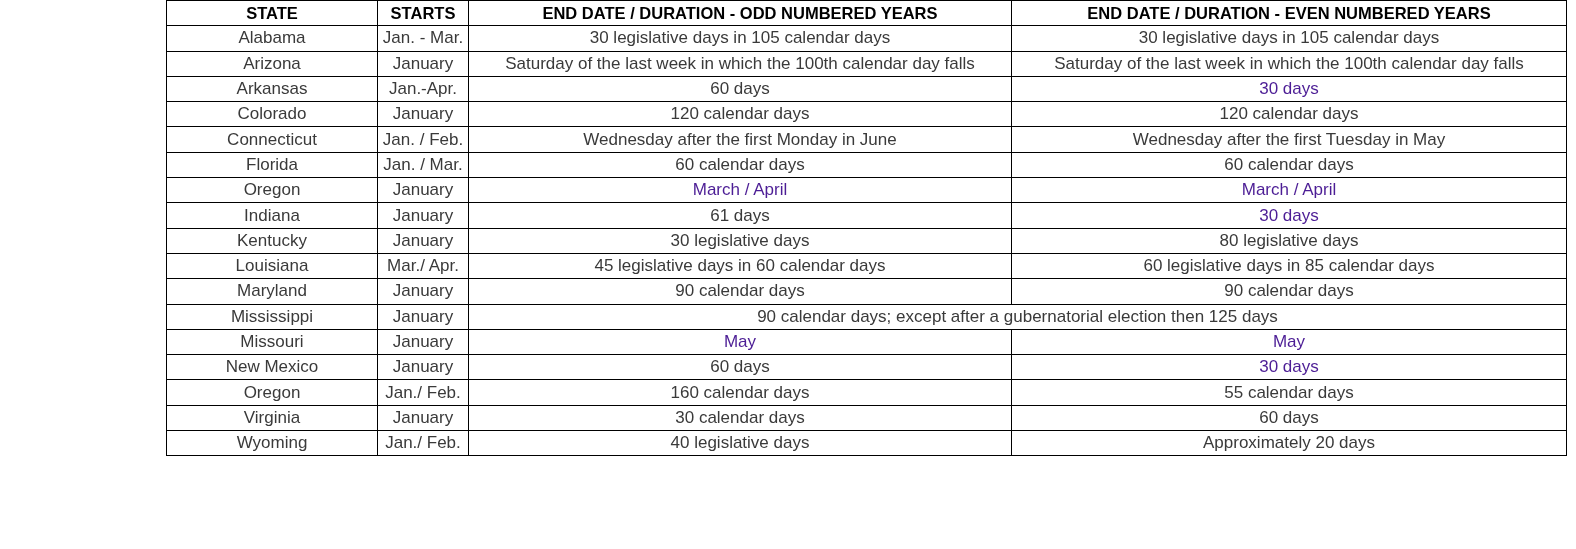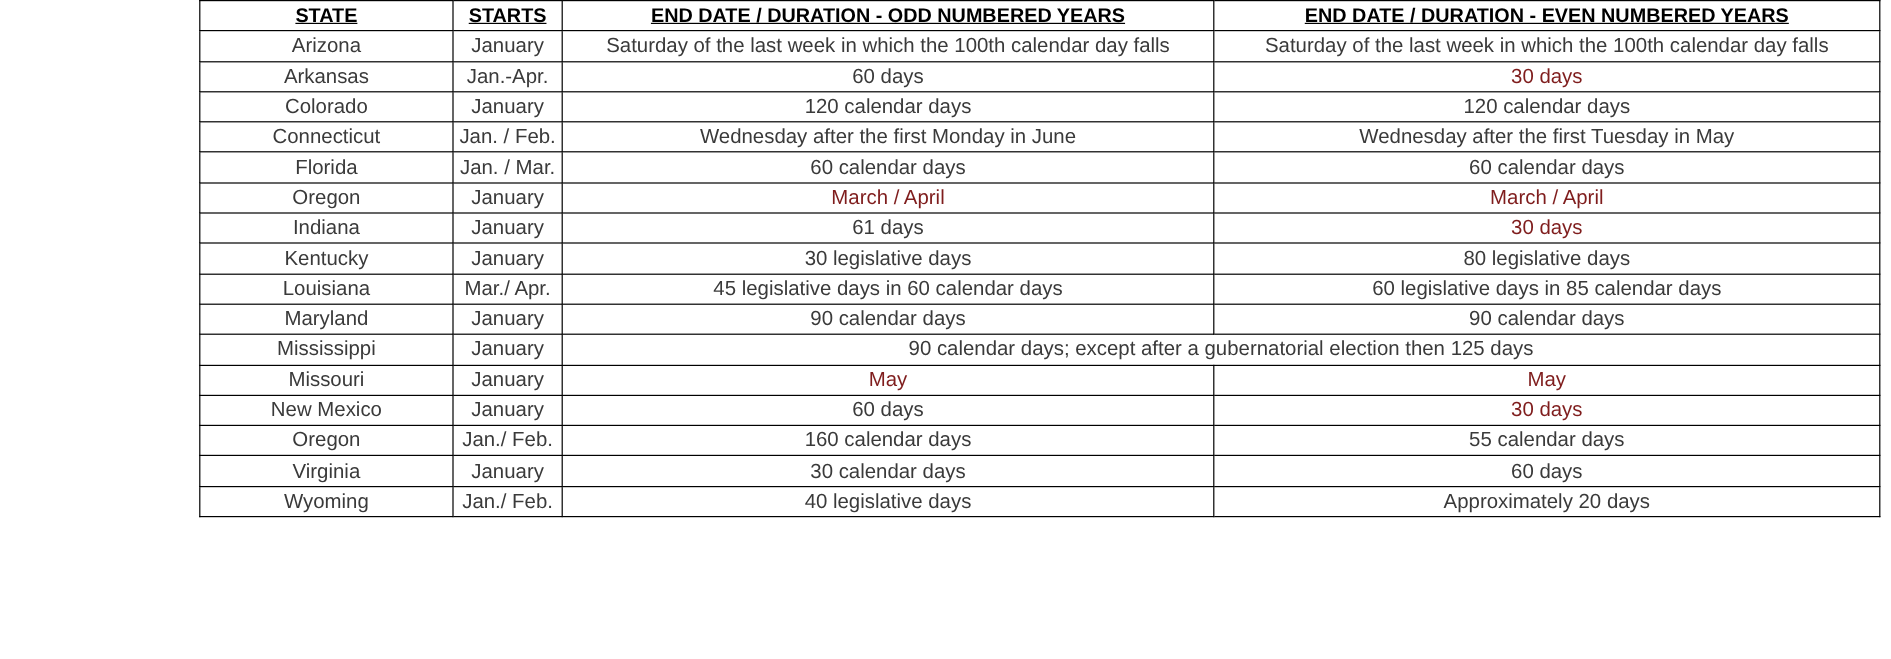--- a/index.html
+++ b/index.html
@@ -32,24 +32,23 @@
       white-space: nowrap;
       overflow: hidden;
       font-size: 17px;
       line-height: 20px;
       color: #3a3a3a;
     }
     table.sessions th {
       font-weight: bold;
       color: #000000;
       font-size: 16.5px;
-      text-decoration: underline;
     }
     table.sessions td.dark {
-      color: #7f1d1d;
+      color: #4c1d95;
     }
     col.c-state { width: 211px; }
     col.c-starts { width: 91px; }
     col.c-odd { width: 543px; }
     col.c-even { width: 555px; }
   </style>
 </head>
 <body>
 
 <table class="sessions">
@@ -61,20 +60,26 @@
   </colgroup>
   <thead>
     <tr>
       <th>STATE</th>
       <th>STARTS</th>
       <th>END DATE / DURATION - ODD NUMBERED YEARS</th>
       <th>END DATE / DURATION - EVEN NUMBERED YEARS</th>
     </tr>
   </thead>
   <tbody>
+    <tr>
+      <td>Alabama</td>
+      <td>Jan. - Mar.</td>
+      <td>30 legislative days in 105 calendar days</td>
+      <td>30 legislative days in 105 calendar days</td>
+    </tr>
     <tr>
       <td>Arizona</td>
       <td>January</td>
       <td>Saturday of the last week in which the 100th calendar day falls</td>
       <td>Saturday of the last week in which the 100th calendar day falls</td>
     </tr>
     <tr>
       <td>Arkansas</td>
       <td>Jan.-Apr.</td>
       <td>60 days</td>

